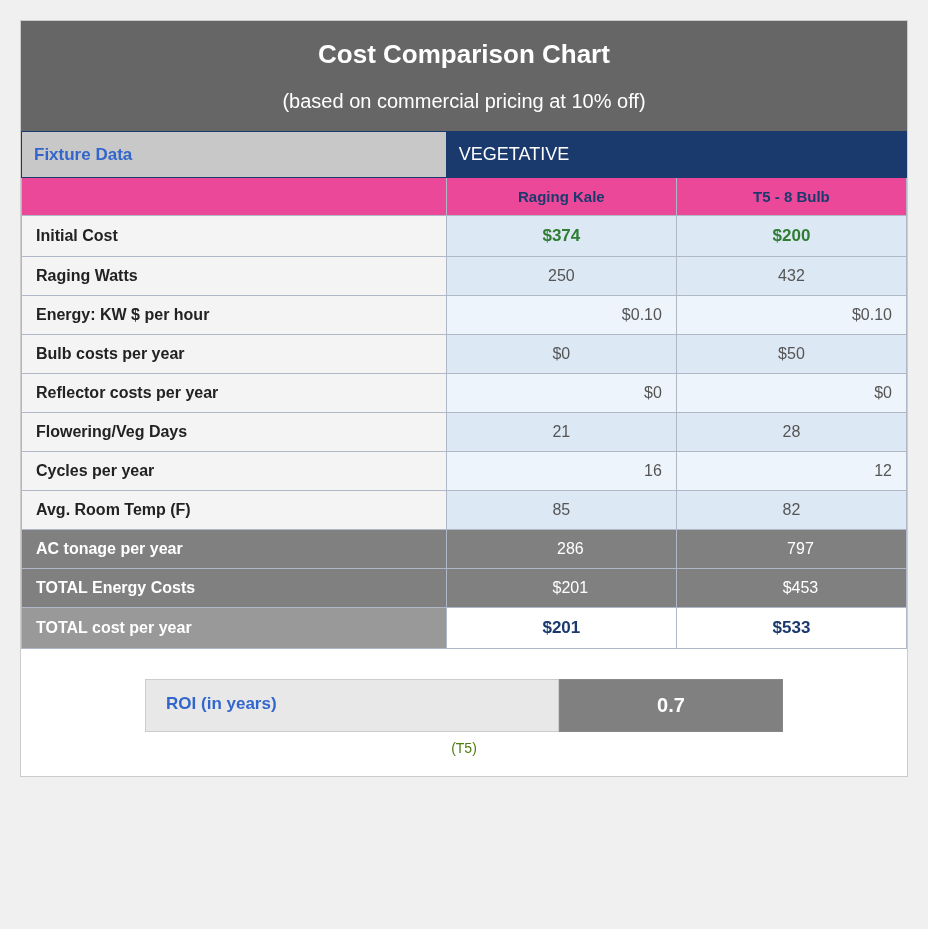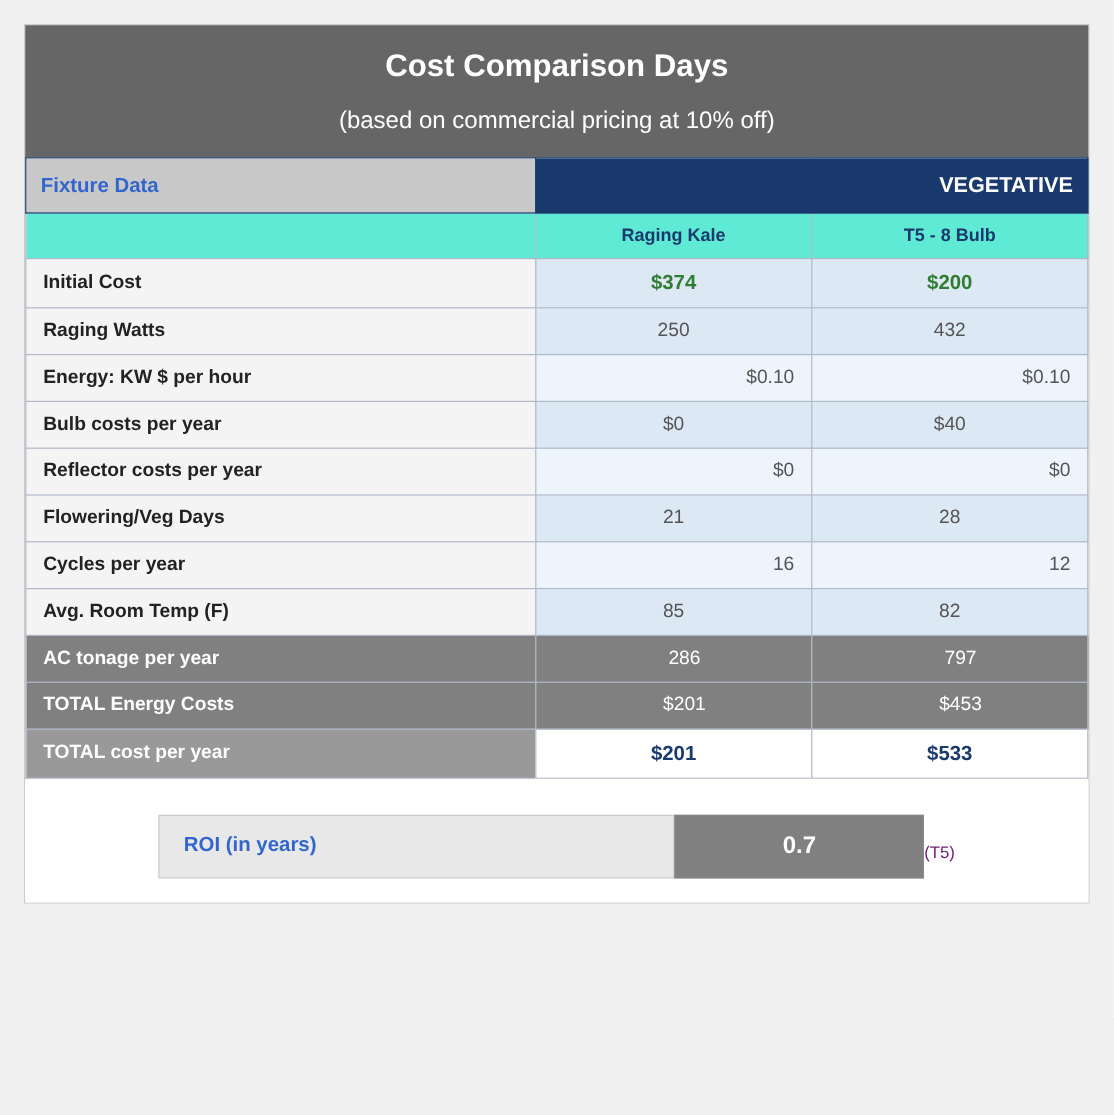--- a/index.html
+++ b/index.html
@@ -42,29 +42,29 @@
     }
     
     col.col-label { width: 48%; }
     col.col-rk    { width: 26%; }
     col.col-t5    { width: 26%; }
 
     
     .row-category-header td {
       background: #1a3a6e;
       color: white;
-      font-weight: bold;
-      text-align: right;
+      font-weight: normal;
+      text-align: left;
       font-size: 18px;
       border-color: #1a3a6e;
       padding: 12px;
     }
     
     .row-sub-header {
-      background: #5eead4;
+      background: #ec4899;
     }
     .row-sub-header td {
       color: #1a3a6e;
       font-weight: bold;
       text-align: center;
       font-size: 15px;
     }
     .row-sub-header td:first-child {
       color: #3366cc;
       font-size: 16px;
@@ -123,21 +123,21 @@
     }
     .row-total-cost td.data-cell.rk-val {
       color: #1a3a6e;
     }
     .row-total-cost td.data-cell.t5-val {
       color: #1a3a6e;
     }
     
     .roi-section {
       display: flex;
-      flex-direction: row;
+      flex-direction: column;
       align-items: center;
       padding: 30px 0 20px 0;
       background: white;
       justify-content: center;
     }
     .roi-row {
       display: flex;
       width: 72%;
       align-items: stretch;
     }
@@ -150,37 +150,37 @@
       flex: 1;
       border: 1px solid #ccc;
       text-align: left;
     }
     .roi-value {
       background: #808080;
       color: white;
       font-size: 20px;
       font-weight: bold;
       padding: 14px 30px;
-      width: 208px;
+      width: 224px;
       text-align: center;
       border: 1px solid #888;
     }
     .roi-footnote {
       margin-top: 8px;
       font-size: 14px;
-      color: #701a75;
+      color: #4d7c0f;
     }
   </style>
 </head>
 <body>
 
 <div class="chart-container">
 
   <div class="chart-header">
-    <div class="title">Cost Comparison Days</div>
+    <div class="title">Cost Comparison Chart</div>
     <div class="subtitle">(based on commercial pricing at 10% off)</div>
   </div>
 
   <table>
     <colgroup>
       <col class="col-label">
       <col class="col-rk">
       <col class="col-t5">
     </colgroup>
     <tbody id="table-body">
@@ -204,21 +204,21 @@
         <td class="data-cell">432</td>
       </tr>
         <tr class="row-white">
         <td class="label-cell">Energy: KW $ per hour</td>
         <td class="data-cell">$0.10</td>
         <td class="data-cell">$0.10</td>
       </tr>
         <tr class="row-light">
         <td class="label-cell">Bulb costs per year</td>
         <td class="data-cell">$0</td>
-        <td class="data-cell">$40</td>
+        <td class="data-cell">$50</td>
       </tr>
         <tr class="row-white">
         <td class="label-cell">Reflector costs per year</td>
         <td class="data-cell">$0</td>
         <td class="data-cell">$0</td>
       </tr>
         <tr class="row-light">
         <td class="label-cell">Flowering/Veg Days</td>
         <td class="data-cell">21</td>
         <td class="data-cell">28</td>

